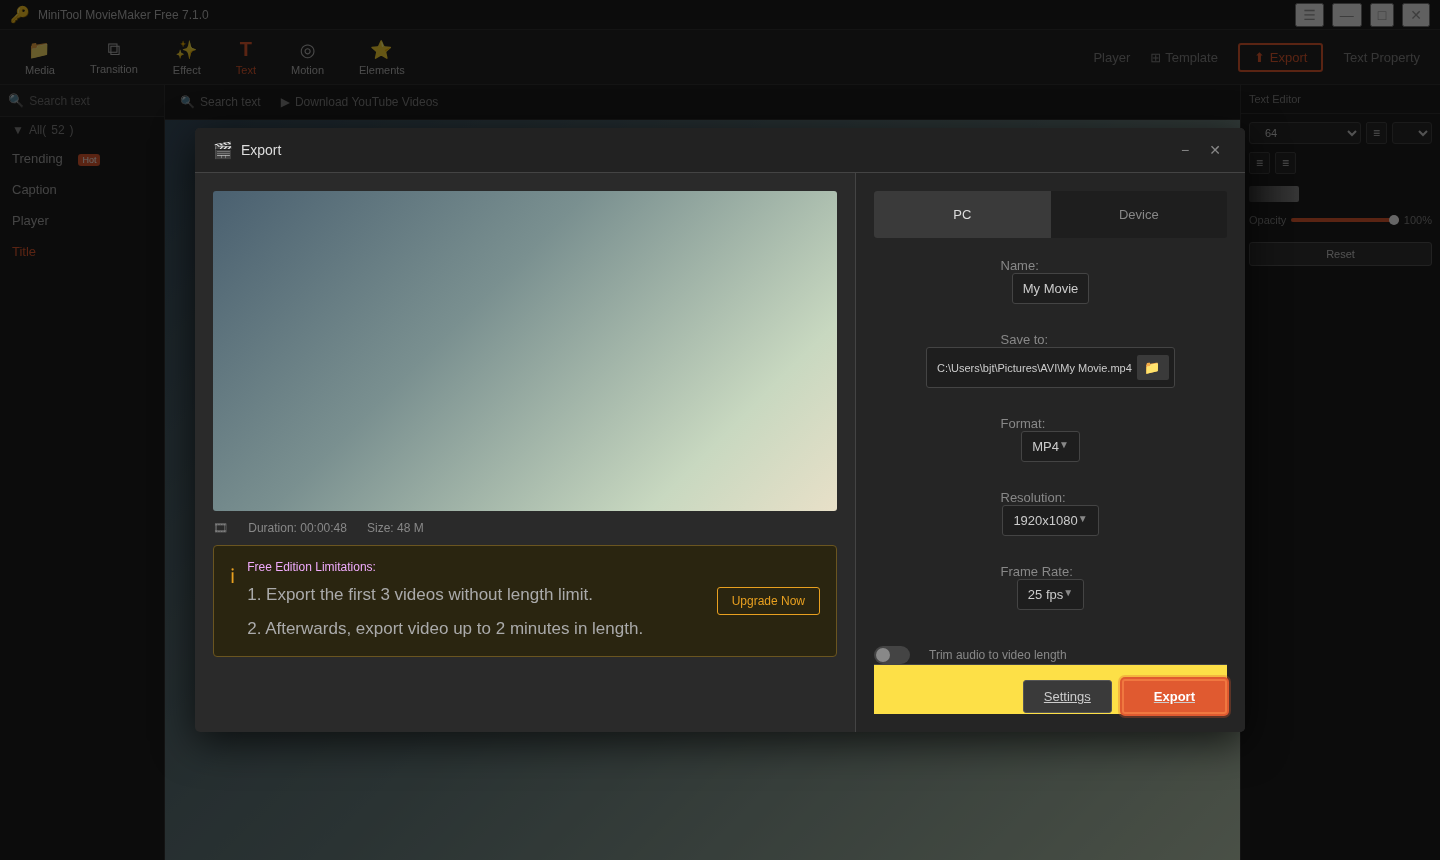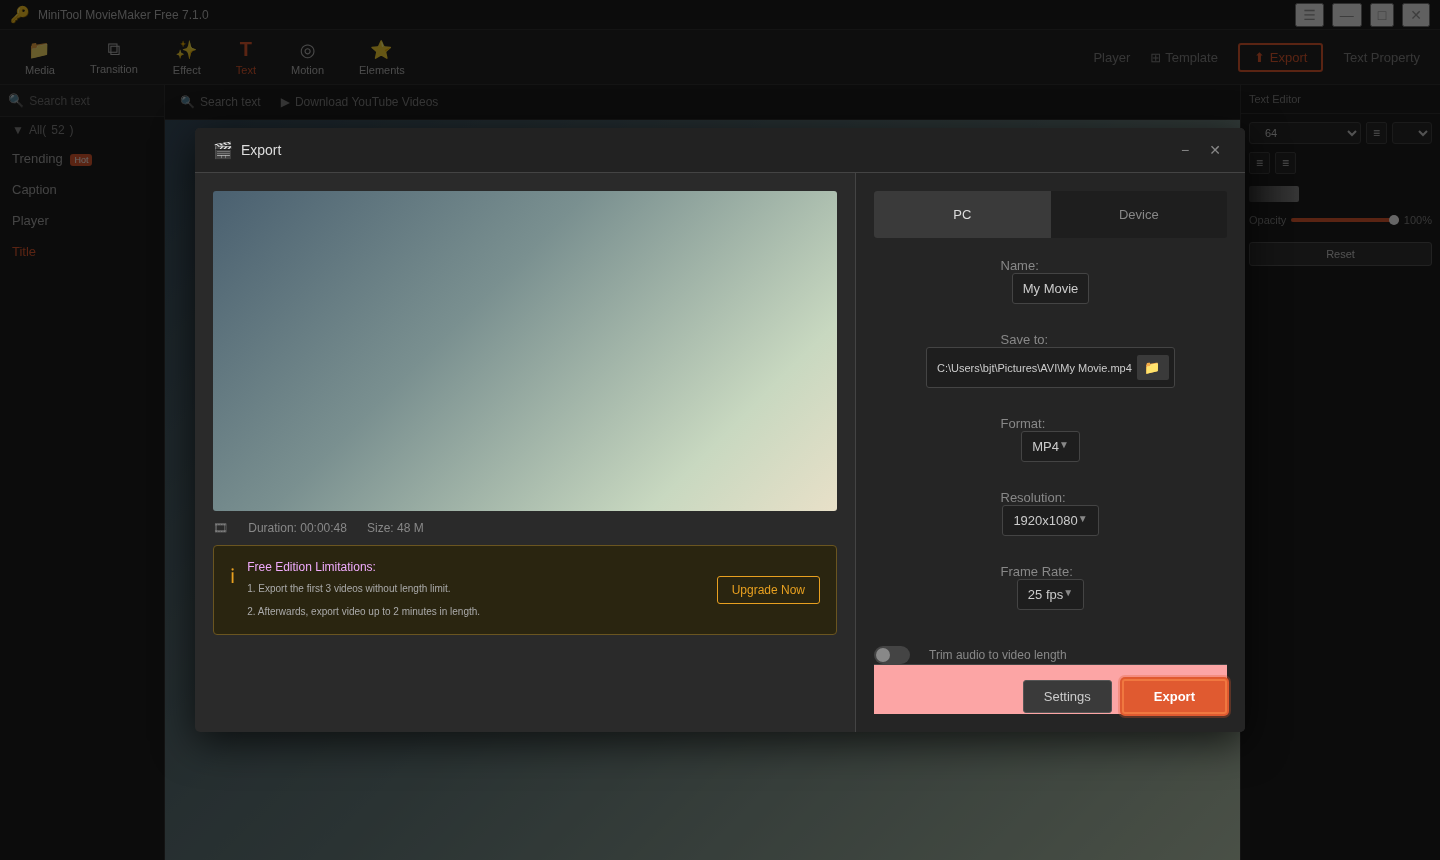--- a/index.html
+++ b/index.html
@@ -52,37 +52,37 @@
     .modal-controls { display: flex; gap: 8px; }
     .modal-ctrl-btn { background: transparent; border: none; color: #888; cursor: pointer; font-size: 14px; padding: 2px 6px; }
     .modal-body { display: flex; gap: 0; }
     .modal-preview { flex: 1; padding: 18px; display: flex; flex-direction: column; gap: 10px; }
     .preview-video { width: 100%; height: 320px; background: linear-gradient(135deg, #4a6070 0%, #7a9090 40%, #c8d8c0 80%, #e8e0c8 100%); border-radius: 3px; }
     .preview-info { display: flex; align-items: center; gap: 20px; color: #888; font-size: 12px; }
     .warning-box { background: #2a2510; border: 1px solid #6a5520; border-radius: 4px; padding: 14px 16px; display: flex; gap: 12px; }
     .warning-icon { color: #e8a020; font-size: 20px; flex-shrink: 0; margin-top: 2px; }
     .warning-content { flex: 1; }
     .warning-title { color: #f0abfc; font-size: 12px; margin-bottom: 6px; }
-    .warning-text { color: #aaa; font-size: 10px; line-height: 1.6; margin-top: 7px; }
+    .warning-text { color: #aaa; font-size: 17px; line-height: 1.6; margin-top: 7px; }
     .upgrade-btn { background: transparent; border: 1px solid #e8a020; color: #e8a020; padding: 6px 14px; border-radius: 3px; cursor: pointer; font-size: 12px; white-space: nowrap; align-self: center; }
     .modal-settings { width: 390px; background: #252525; padding: 18px; border-left: 1px solid #444; display: flex; flex-direction: column; gap: 0; }
     .mode-tabs { display: flex; background: #1e1e1e; border-radius: 3px; overflow: hidden; margin-bottom: 20px; }
     .mode-tab { flex: 1; text-align: center; padding: 16px; font-size: 13px; cursor: pointer; color: #888; }
     .mode-tab.active { background: #3a3a3a; color: #ddd; }
     .setting-row { display: flex; align-items: center; margin-bottom: 28px; flex-direction: column; }
     .setting-label { width: 100px; color: #888; font-size: 13px; }
     .setting-value { flex: 1; background: #1e1e1e; border: 1px solid #444; border-radius: 3px; padding: 7px 10px; color: #ccc; font-size: 13px; display: flex; justify-content: space-between; }
     .setting-value.with-btn { padding-right: 5px; }
     .folder-btn { background: #3a3a3a; border: none; color: #888; padding: 5px 8px; cursor: pointer; border-radius: 2px; font-size: 13px; }
     .dropdown-arrow { color: #888; font-size: 10px; }
     .toggle-row { display: flex; align-items: center; gap: 19px; margin-top: 8px; }
     .toggle { width: 36px; height: 18px; background: #444; border-radius: 9px; position: relative; cursor: pointer; }
     .toggle-knob { width: 14px; height: 14px; background: #888; border-radius: 50%; position: absolute; top: 2px; left: 2px; }
     .toggle-label { color: #888; font-size: 12px; }
-    .modal-footer { display: flex; align-items: center; justify-content: flex-end; gap: 10px; padding: 14px 18px; border-top: 1px solid #444; background: #fca5a5; }
+    .modal-footer { display: flex; align-items: center; justify-content: flex-end; gap: 10px; padding: 14px 18px; border-top: 1px solid #444; background: #fde047; text-decoration: underline; }
     .settings-btn { background: #3a3a3a; border: 1px solid #555; color: #ccc; padding: 8px 20px; border-radius: 3px; cursor: pointer; font-size: 13px; }
     .export-btn-modal { background: #e05a30; border: 2px solid #f07840; color: white; padding: 8px 30px; border-radius: 3px; cursor: pointer; font-size: 13px; font-weight: bold; box-shadow: 0 0 0 2px #e05a30, 0 0 0 4px rgba(224,90,48,0.3); }
   </style>
 </head>
 <body>
 
 <div class="titlebar">
   <div class="titlebar-left">
     <span class="titlebar-logo">🔑</span>
     <span class="titlebar-title">MiniTool MovieMaker Free 7.1.0</span>
@@ -145,21 +145,21 @@
       <input type="text" placeholder="Search text" style="">
     </div>
     <div style="padding: 6px 12px; display:flex; align-items:center; gap:5px; font-size:12px; color:#888;">
       <span>▼</span>
       <span>All(</span>
         <span>52</span>
         <span>)</span>
     </div>
     <div class="sidebar-item">
       <span>Trending</span>
-      <span class="badge" style="background:#e05a30; color:white; font-size:9px; padding:1px 4px; border-radius:3px; margin-left:4px;">Hot</span>
+      <span class="badge" style="background:#e05a30; color:white; font-size:9px; padding:1px 4px; border-radius:3px; margin-left:12px;">Hot</span>
     </div>
     <div class="sidebar-item">
       <span>Caption</span>
     </div>
     <div class="sidebar-item">
       <span>Player</span>
     </div>
     <div class="sidebar-item active" style="color:#e05a30;">
       <span>Title</span>
     </div>

